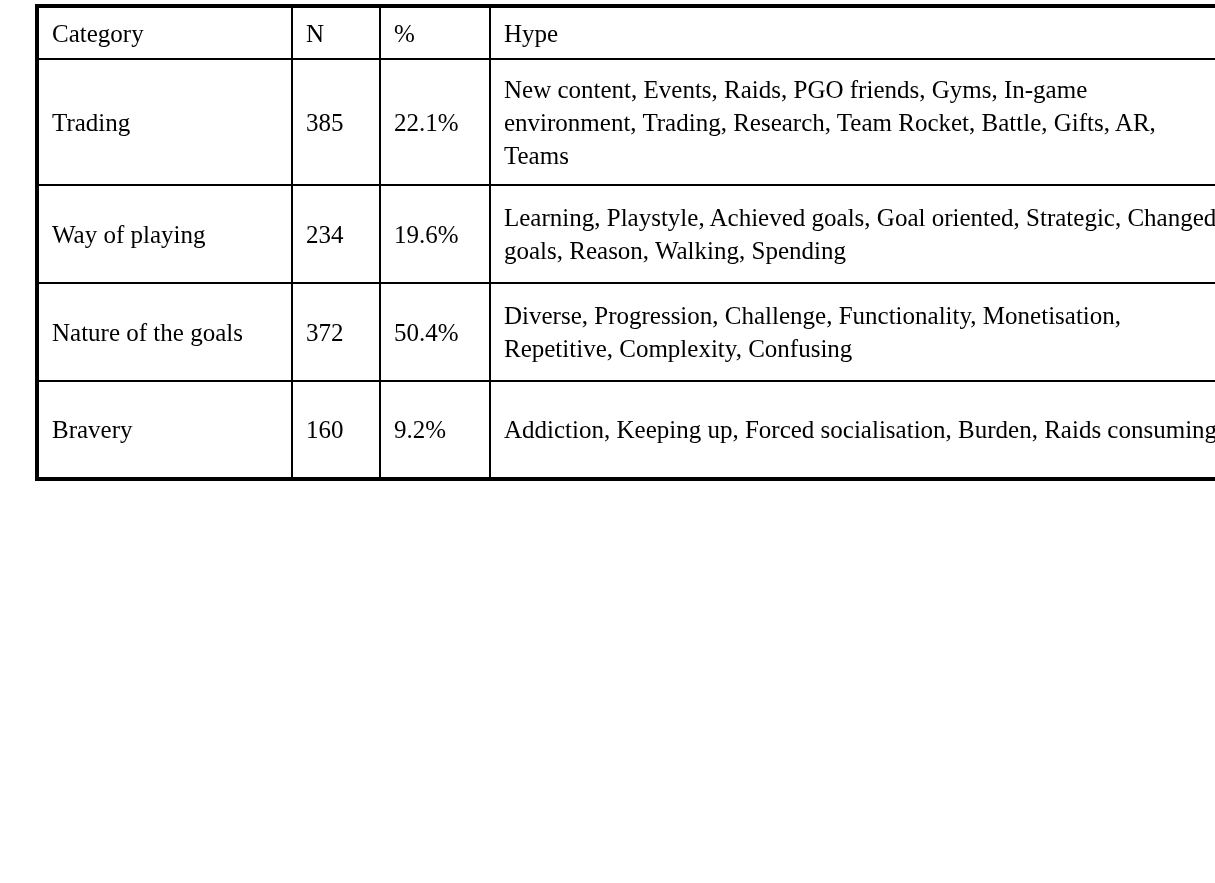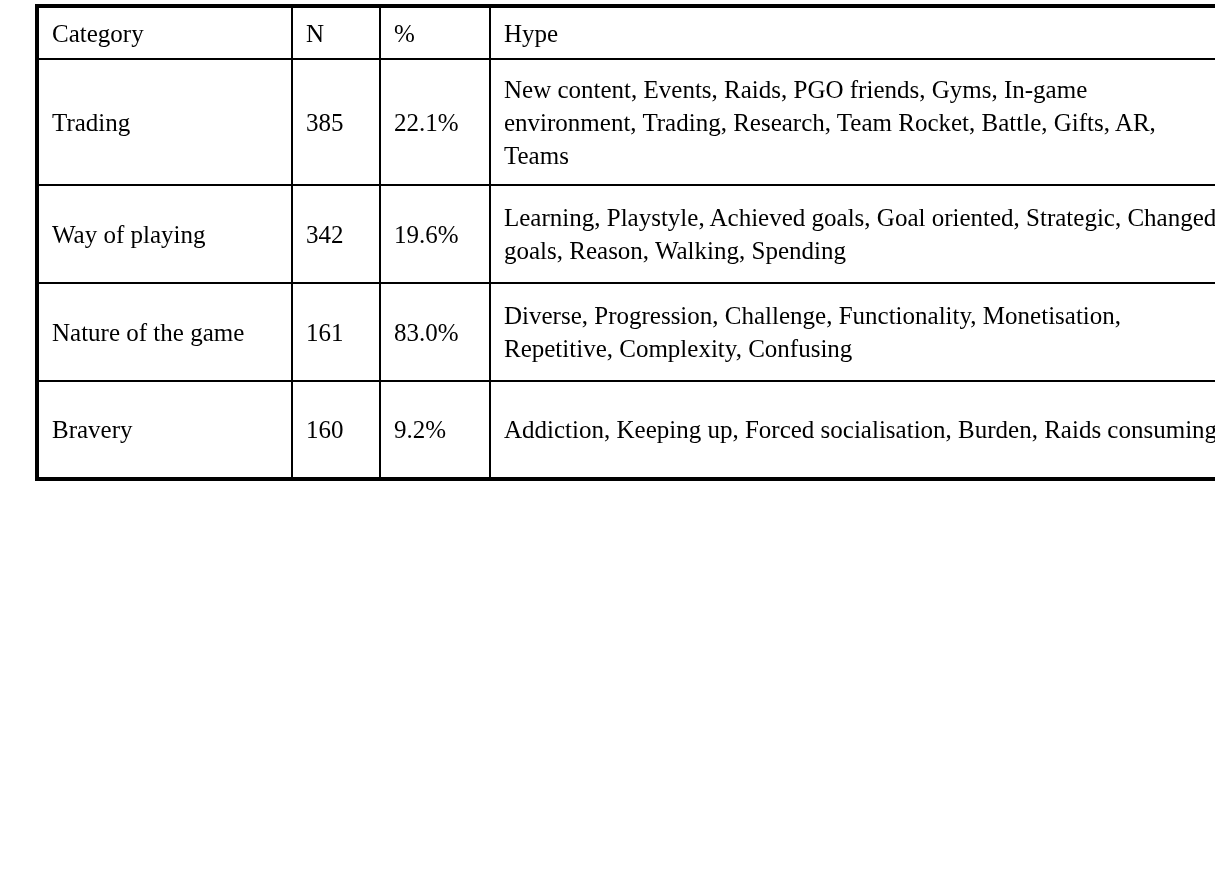--- a/index.html
+++ b/index.html
@@ -68,28 +68,28 @@
     </thead>
     <tbody>
         <tr>
           <td>Trading</td>
           <td>385</td>
           <td>22.1%</td>
           <td>New content, Events, Raids, PGO friends, Gyms, In-game environment, Trading, Research, Team Rocket, Battle, Gifts, AR, Teams</td>
         </tr>
         <tr>
           <td>Way of playing</td>
-          <td>342</td>
+          <td>234</td>
           <td>19.6%</td>
           <td>Learning, Playstyle, Achieved goals, Goal oriented, Strategic, Changed goals, Reason, Walking, Spending</td>
         </tr>
         <tr>
-          <td>Nature of the game</td>
-          <td>161</td>
-          <td>83.0%</td>
+          <td>Nature of the goals</td>
+          <td>372</td>
+          <td>50.4%</td>
           <td>Diverse, Progression, Challenge, Functionality, Monetisation, Repetitive, Complexity, Confusing</td>
         </tr>
         <tr>
           <td>Bravery</td>
           <td>160</td>
           <td>9.2%</td>
           <td>Addiction, Keeping up, Forced socialisation, Burden, Raids consuming</td>
         </tr>
       </tbody>
   </table>

